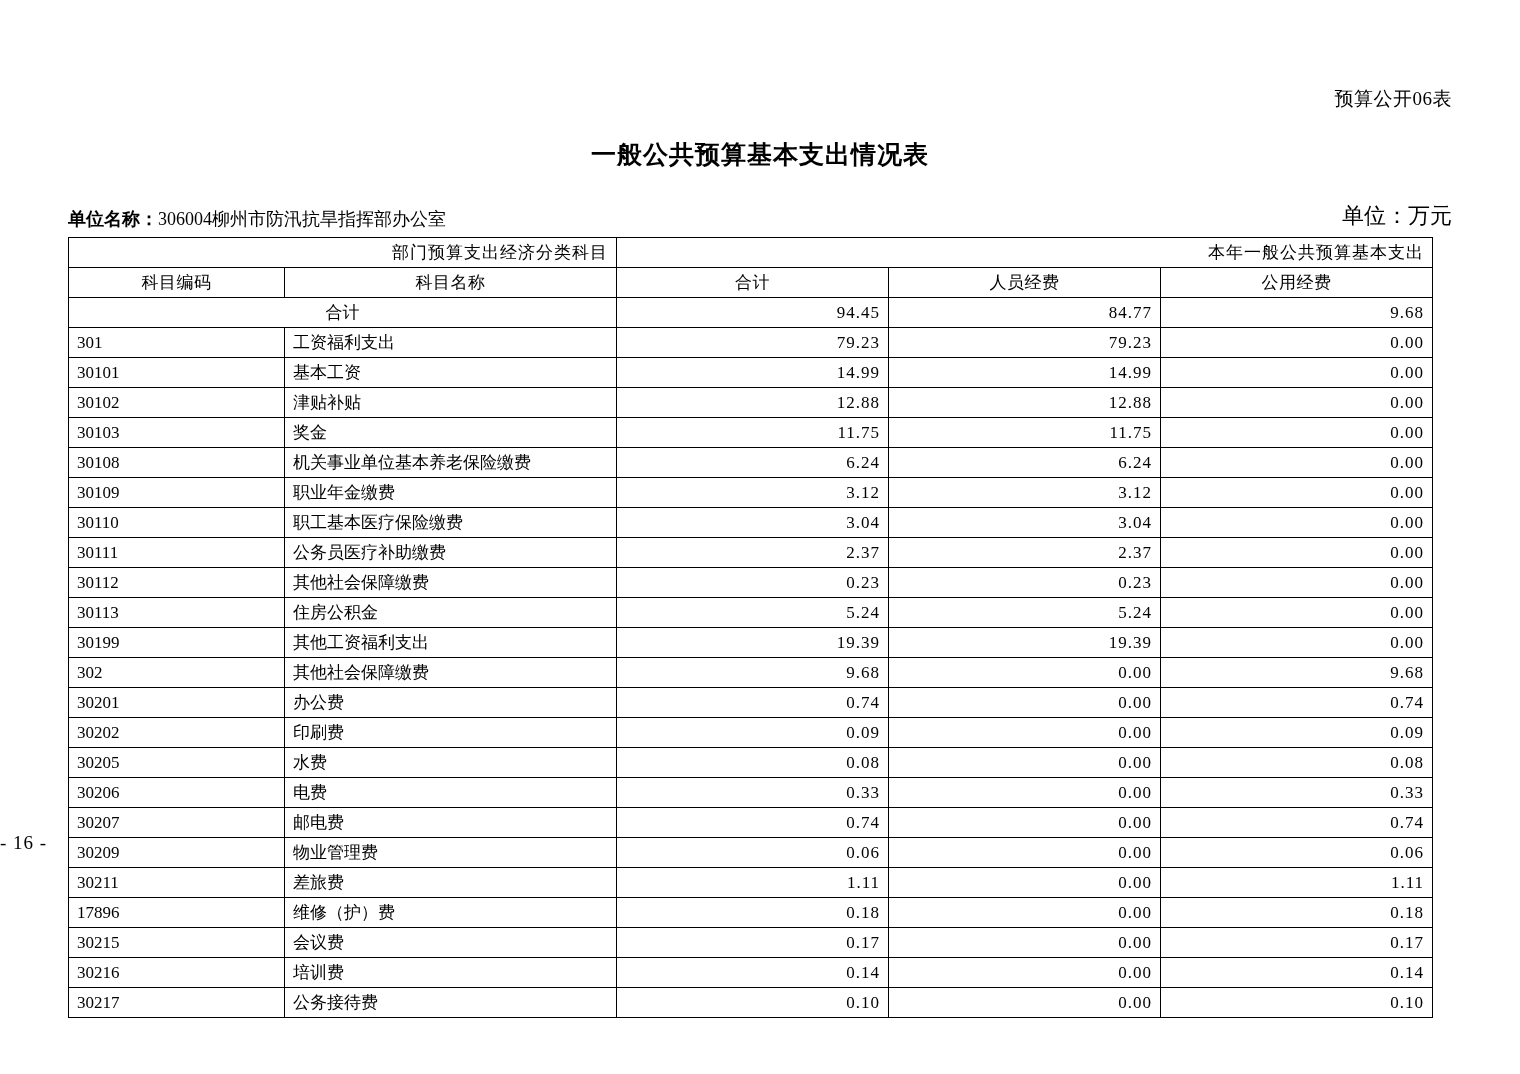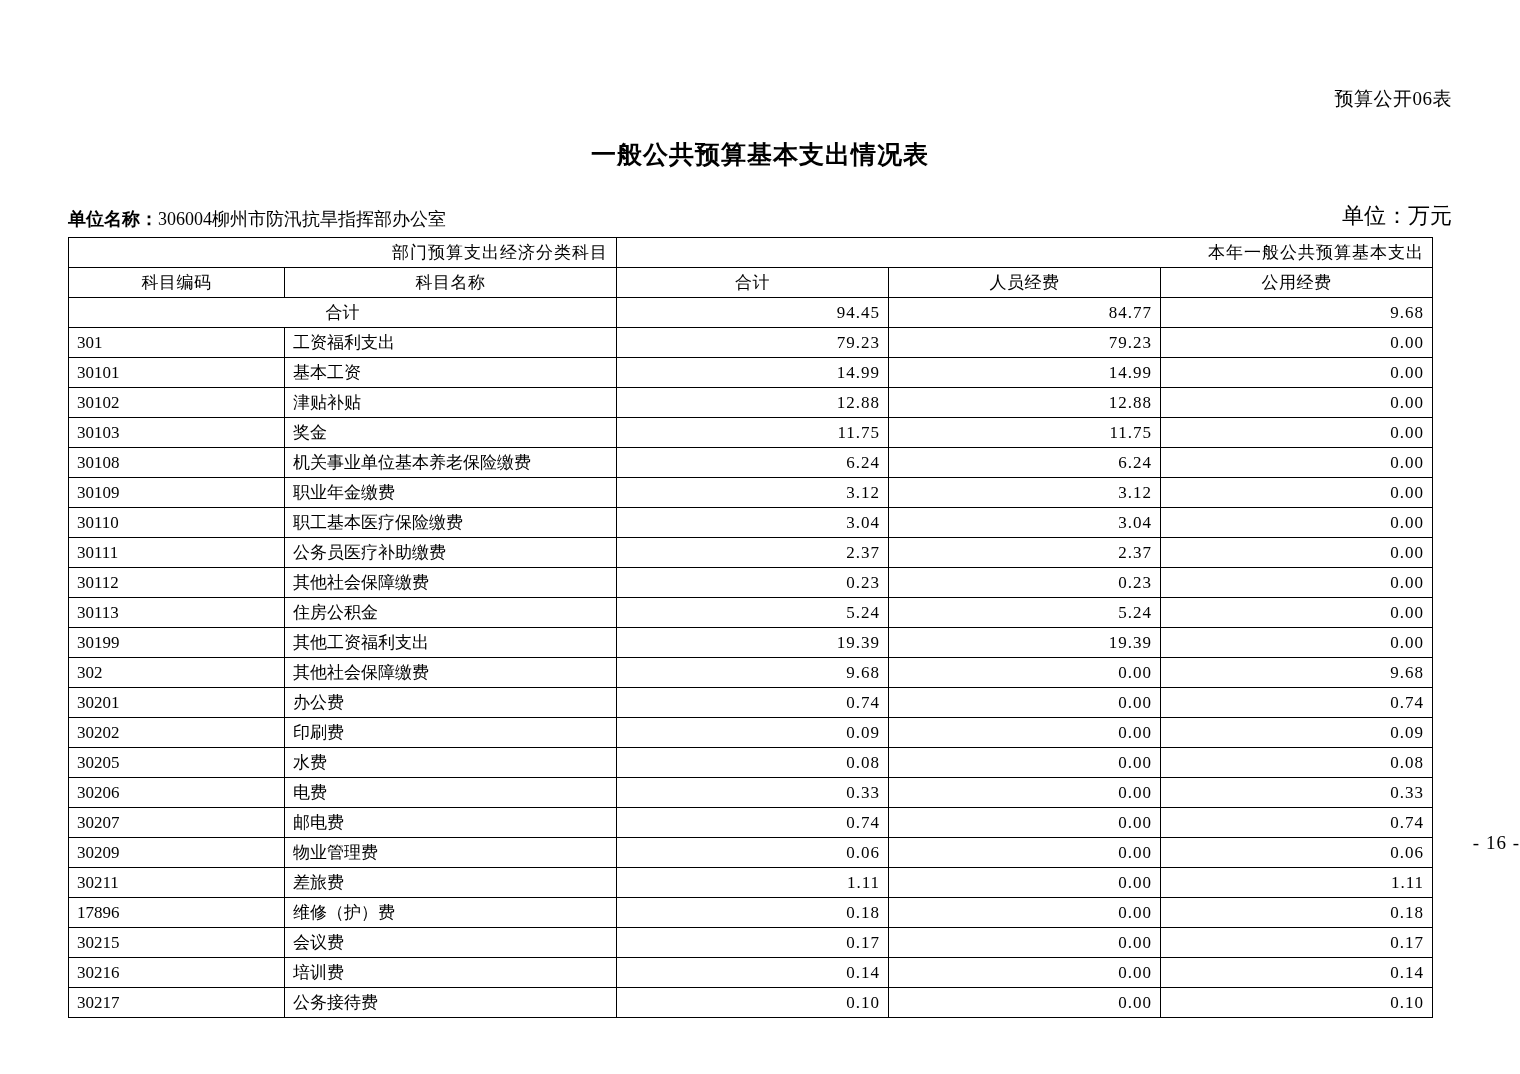--- a/index.html
+++ b/index.html
@@ -105,21 +105,21 @@
   .col-code { width: 216px; }
   .col-name { width: 332px; }
   .col-sum  { width: 272px; }
   .col-per  { width: 272px; }
   .col-pub  { width: 272px; }
   .footer {
     position: absolute;
     left: 0;
     right: 0;
     bottom: 24px;
-    text-align: right;
+    text-align: left;
     font-size: 19px;
     letter-spacing: 1px;
   }
 </style>
 </head>
 <body>
 
 <div class="page">
 
   <div class="header-right">预算公开06表</div>

